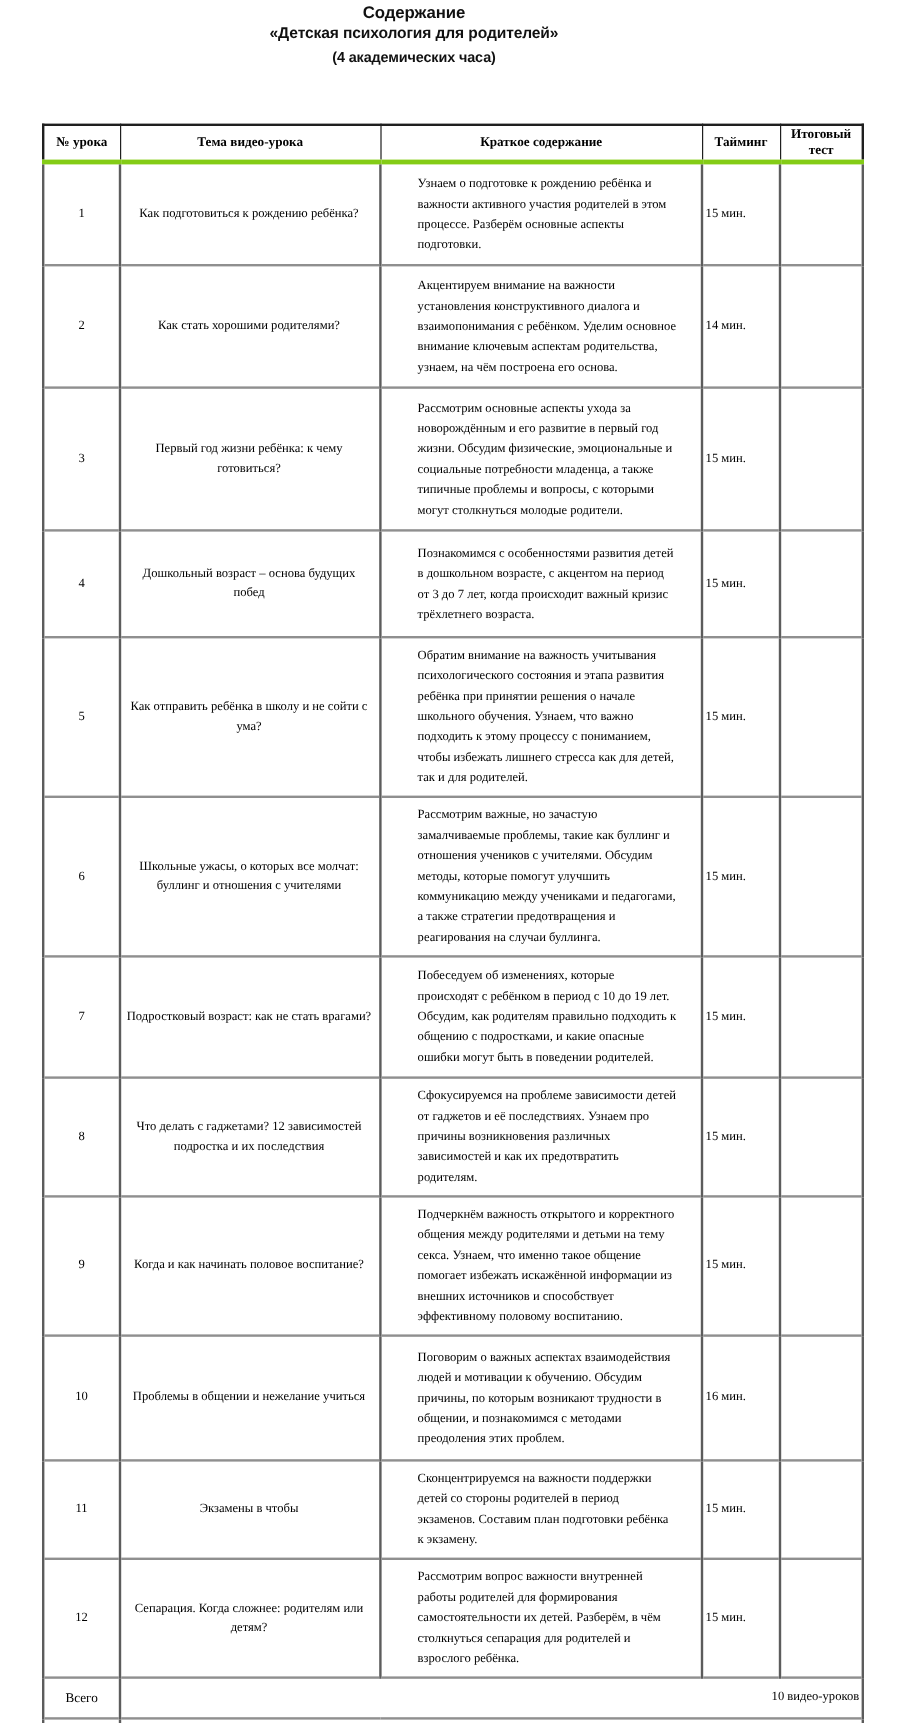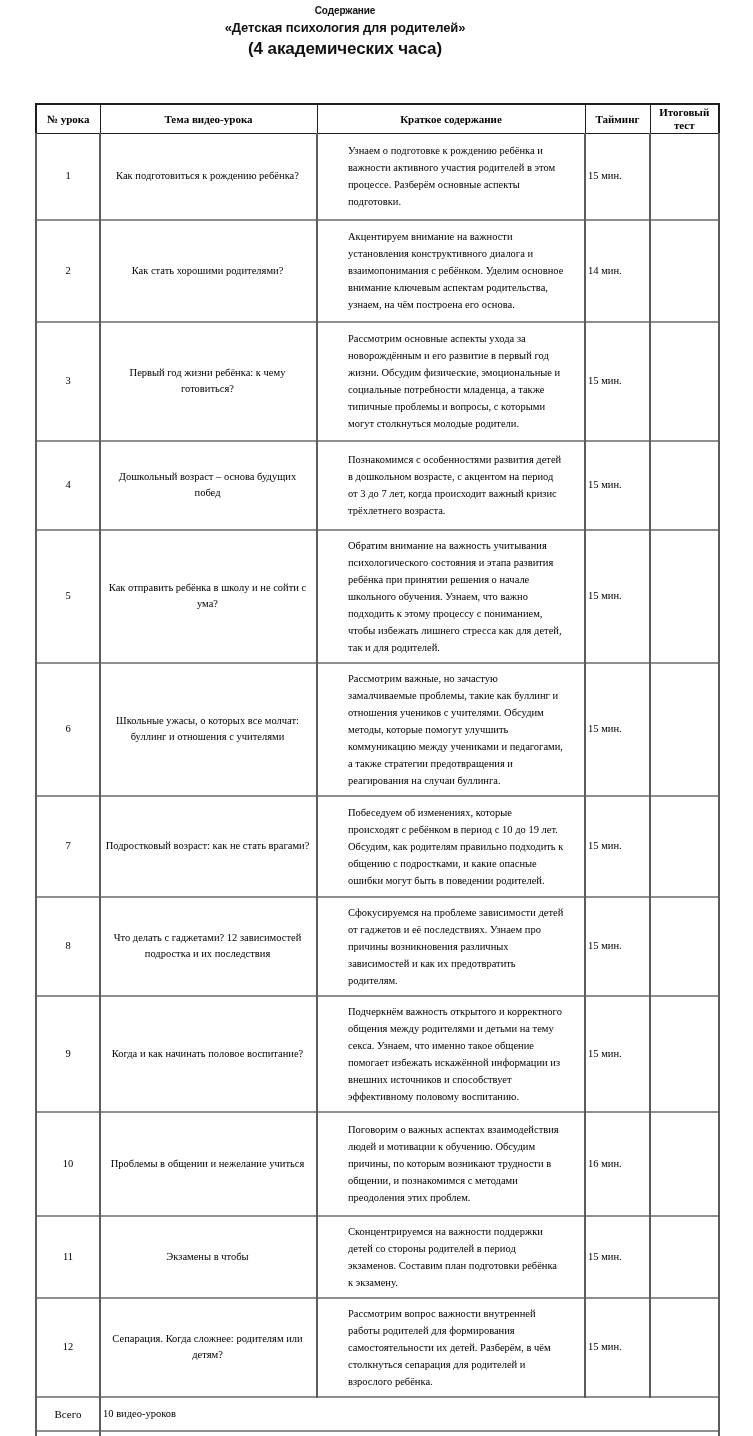--- a/index.html
+++ b/index.html
@@ -16,23 +16,23 @@
   
   .headings {
     position: absolute;
     left: 35px; top: 2px;
     width: 620px;
     text-align: center;
     font-family: "Liberation Sans", sans-serif;
     font-weight: bold;
     color: #111;
   }
-  .h-line { font-size: 10px; line-height: 17px; letter-spacing: -0.1px; }
+  .h-line { font-size: 14px; line-height: 17px; letter-spacing: -0.1px; }
   .course-title { font-size: 13px; line-height: 17px; letter-spacing: -0.1px; }
-  .course-duration { font-size: 17px; line-height: 17px; margin-top: 4px; letter-spacing: -0.1px; }
+  .course-duration { font-size: 12px; line-height: 17px; margin-top: 4px; letter-spacing: -0.1px; }
 
   
   table.contents {
     position: absolute;
     left: 35px; top: 103px;
     width: 683px;
     border-collapse: collapse;
     table-layout: fixed;
     border: 2px solid #1f1f1f;
   }
@@ -47,28 +47,28 @@
     padding: 1px 2px;
   }
   td {
     border-left: 2px solid #5c5c5c;
     border-right: 2px solid #5c5c5c;
     border-top: 2px solid #8f8f8f;
     vertical-align: middle;
     font-size: 10.5px;
     padding: 2px;
   }
-  tbody tr.lesson-first td { border-top: 1px solid #84cc16; }
+  tbody tr.lesson-first td { border-top: 4px solid #84cc16; }
   .col-num    { text-align: center; line-height: 14px; }
   .col-topic  { padding: 3px 6px 3px 4px; line-height: 16px; text-align: center; }
   .col-summary{ padding: 6px 20px 6px 30px; line-height: 17px; text-align: left; }
   .col-timing { text-align: left; line-height: 14px; }
   .col-test   { }
   .footer-label { font-weight: normal; text-align: center; font-size: 11px; line-height: 14px; padding: 2px 1px; }
-  .footer-value { text-align: left; line-height: 14px; }
+  .footer-value { text-align: right; line-height: 14px; }
 </style>
 </head>
 <body>
 
 <div class="headings">
   <div class="h-line">Содержание</div>
   <div class="course-title">«Детская психология для родителей»</div>
   <div class="course-duration">(4 академических часа)</div>
 </div>
 

